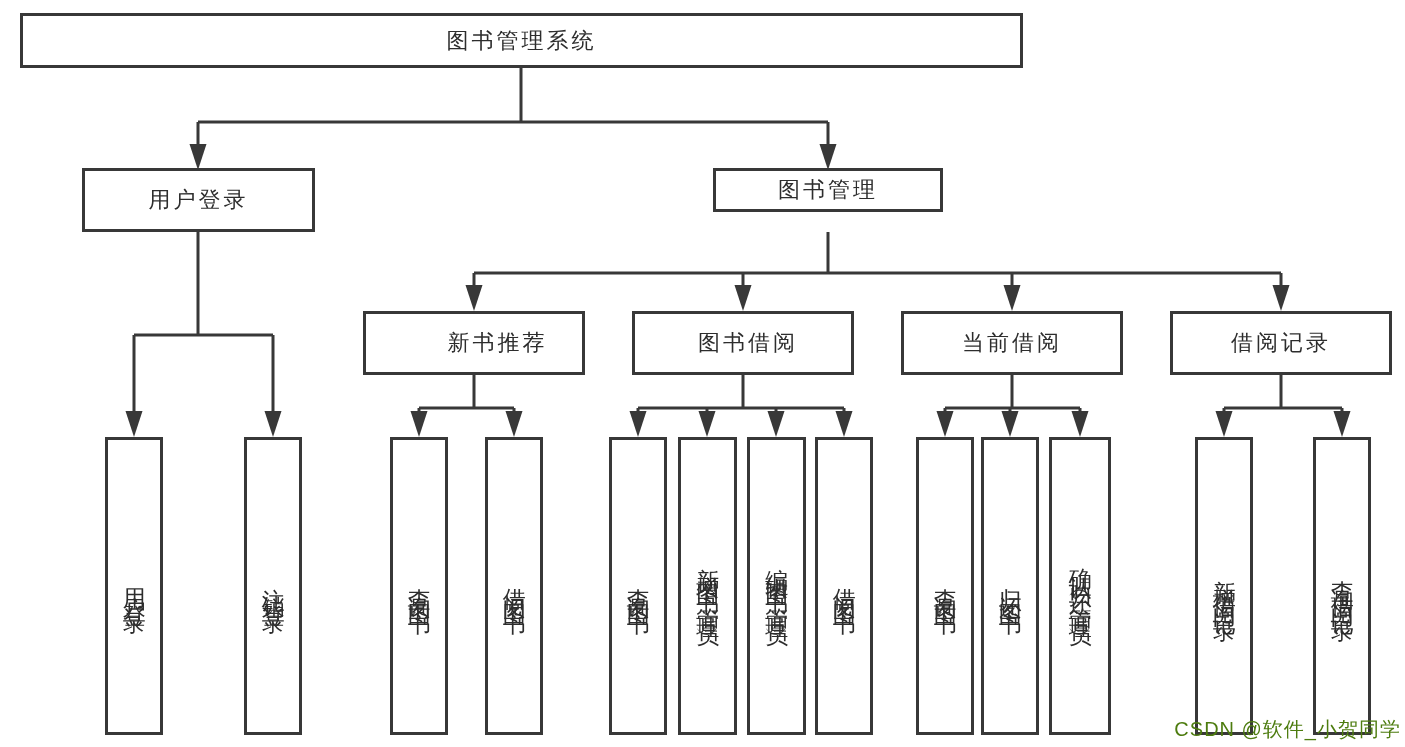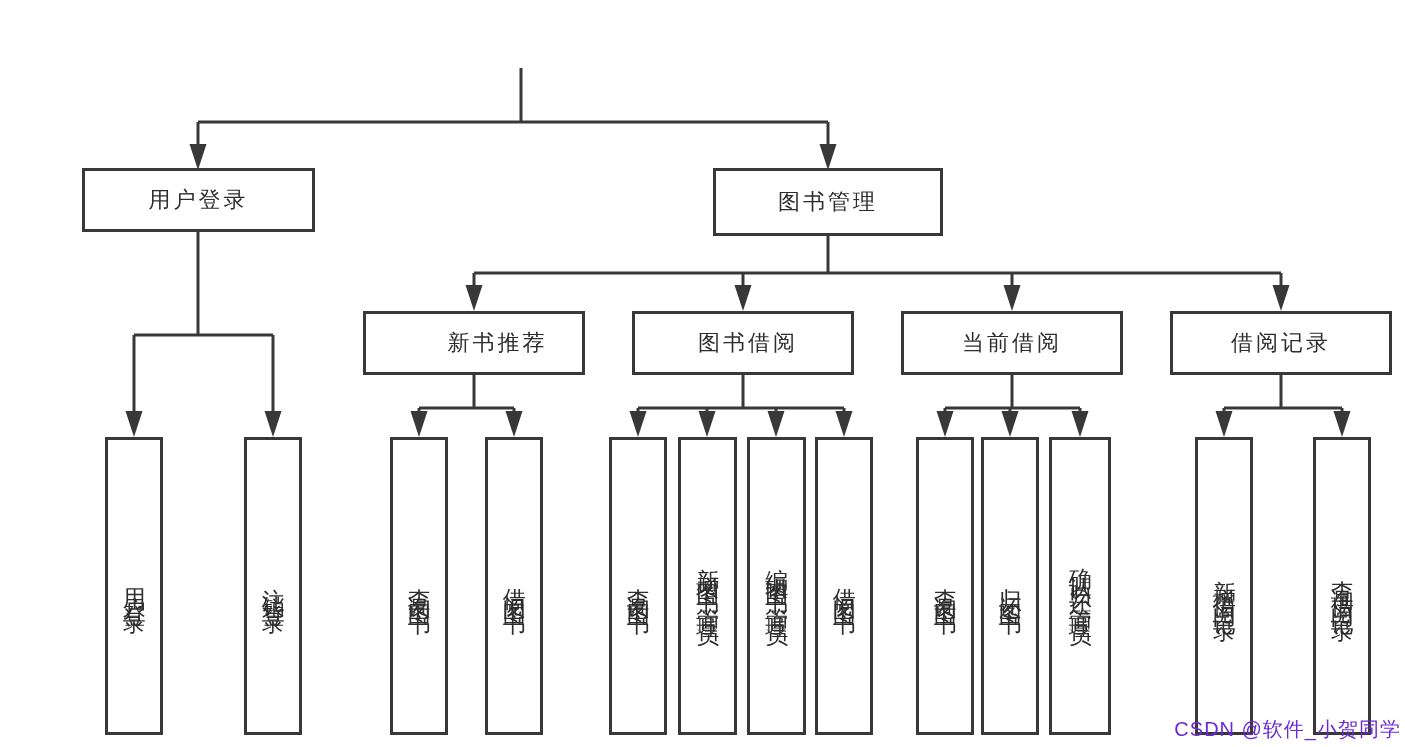--- a/index.html
+++ b/index.html
@@ -47,21 +47,21 @@
     text-orientation: mixed;
     letter-spacing: 8px;
     line-height: 1.1;
   }
   .watermark {
     position: absolute;
     right: 4px;
     bottom: 4px;
     font-size: 20px;
     letter-spacing: 1px;
-    color: #6d28d9;
+    color: #4d7c0f;
     z-index: 5;
     white-space: nowrap;
   }
 </style>
 </head>
 <body>
 
 <div class="stage">
 
   <svg class="connectors" width="1405" height="747" viewBox="0 0 1405 747">
@@ -104,25 +104,28 @@
 
       <polygon points="936.5,411 953.5,411 945,437"></polygon>
       <polygon points="1001.5,411 1018.5,411 1010,437"></polygon>
       <polygon points="1071.5,411 1088.5,411 1080,437"></polygon>
 
       <polygon points="1215.5,411 1232.5,411 1224,437"></polygon>
       <polygon points="1333.5,411 1350.5,411 1342,437"></polygon>
     </g>
   </svg>
 
+  <div class="node hbox" style="left:20px; top:13px; width:1003px; height:55px;">
+    <span>图书管理系统</span>
+  </div>
 
   <div class="node hbox" style="left:82px; top:168px; width:233px; height:64px;">
     <span>用户登录</span>
   </div>
-  <div class="node hbox" style="left:713px; top:168px; width:230px; height:68px;">
+  <div class="node hbox" style="left:713px; top:168px; width:230px; height:44px;">
     <span>图书管理</span>
   </div>
 
   <div class="node hbox" style="left:363px; top:311px; width:222px; height:64px;padding-left:47px;">
     <span>新书推荐</span>
   </div>
   <div class="node hbox" style="left:632px; top:311px; width:222px; height:64px;padding-left:10px;">
     <span>图书借阅</span>
   </div>
   <div class="node hbox" style="left:901px; top:311px; width:222px; height:64px;">

